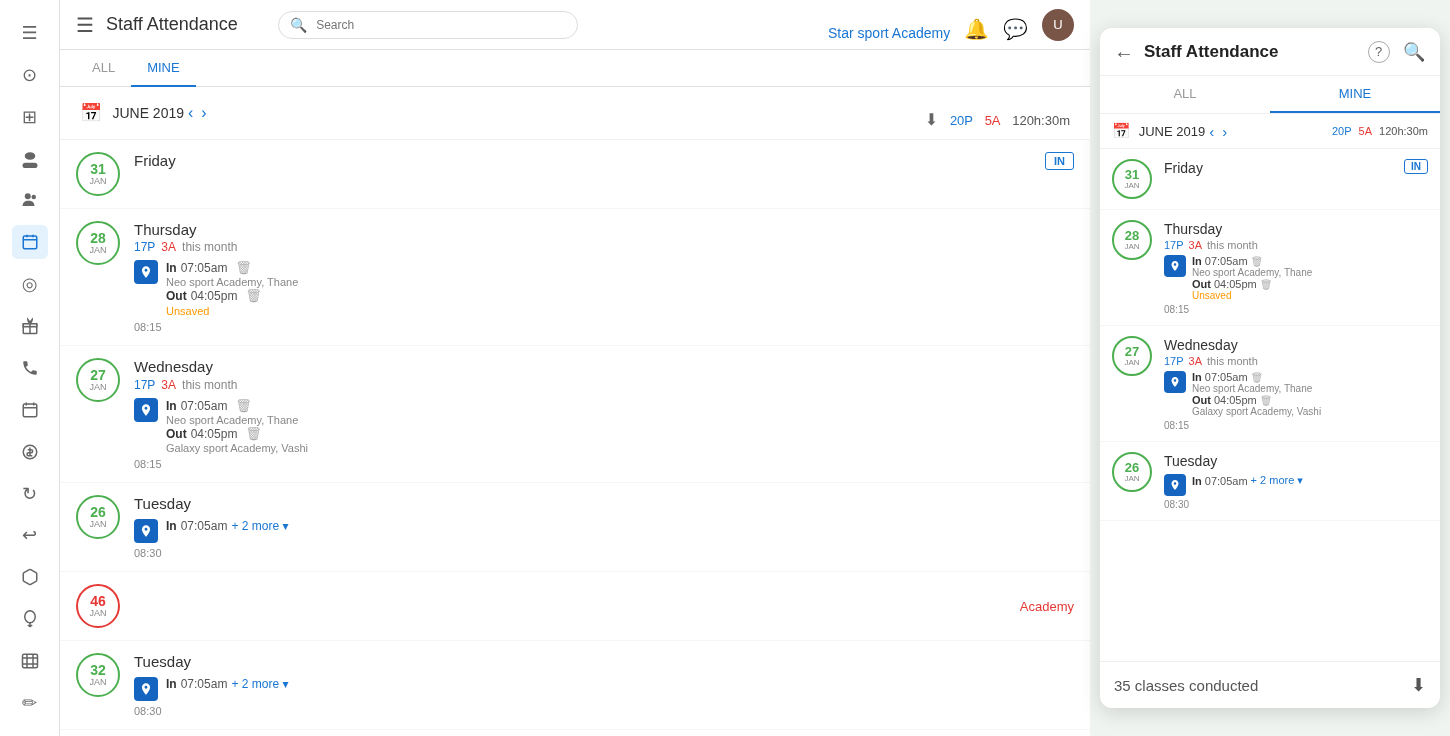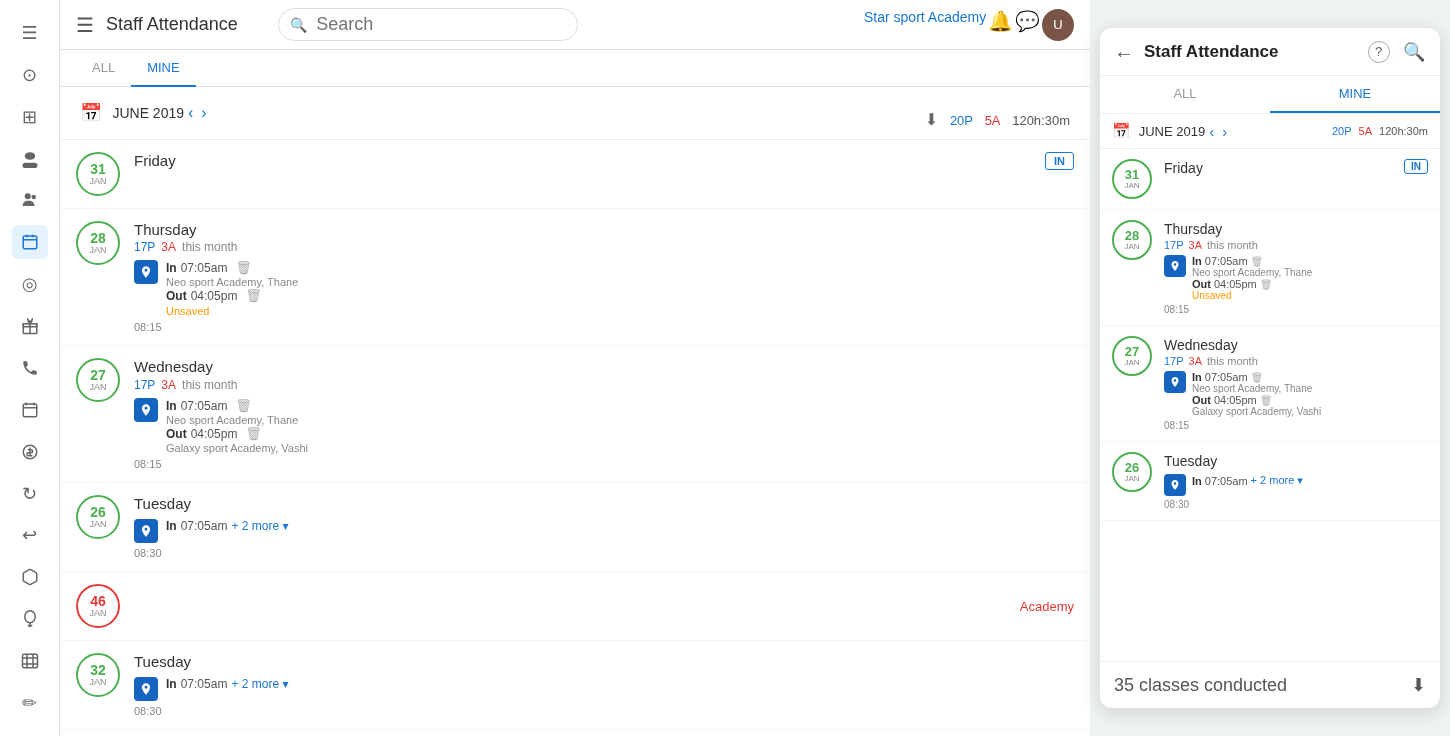--- a/index.html
+++ b/index.html
@@ -61,26 +61,26 @@
       align-items: center;
       border: 1px solid #ddd;
       border-radius: 20px;
       padding: 5px 12px;
       background: #fff;
     }
     .search-bar input {
       border: none;
       outline: none;
       width: 100%;
-      font-size: 18px;
+      font-size: 12px;
       color: #555;
       background: transparent;
     }
     .search-icon { color: #999; margin-right: 8px; font-size: 14px; }
-    .header-right { margin-left: auto; display: flex; align-items: flex-start; gap: 2px; }
+    .header-right { margin-left: auto; display: flex; align-items: flex-end; gap: 14px; }
     .academy-name { color: #1976d2; font-size: 14px; cursor: pointer; }
     .header-icon { font-size: 20px; color: #555; cursor: pointer; }
     .avatar { width: 32px; height: 32px; border-radius: 50%; background: #795548; display: flex; align-items: center; justify-content: center; color: #fff; font-size: 13px; }
 
     
     .tabs {
       display: flex;
       padding: 0 16px;
       border-bottom: 1px solid #e0e0e0;
       background: #fff;
@@ -246,21 +246,21 @@
     }
     .mobile-content { flex: 1; overflow-y: auto; }
     .mobile-footer {
       border-top: 1px solid #eee;
       padding: 12px 14px;
       display: flex;
       align-items: center;
       justify-content: space-between;
       flex-shrink: 0;
     }
-    .mobile-footer-text { font-size: 18px; color: #555; }
+    .mobile-footer-text { font-size: 15px; color: #555; }
     .mobile-day-entry {
       display: flex;
       padding: 10px 12px;
       border-bottom: 1px solid #f5f5f5;
       align-items: flex-start;
     }
     .mobile-day-circle {
       width: 40px;
       height: 40px;
       border-radius: 50%;

